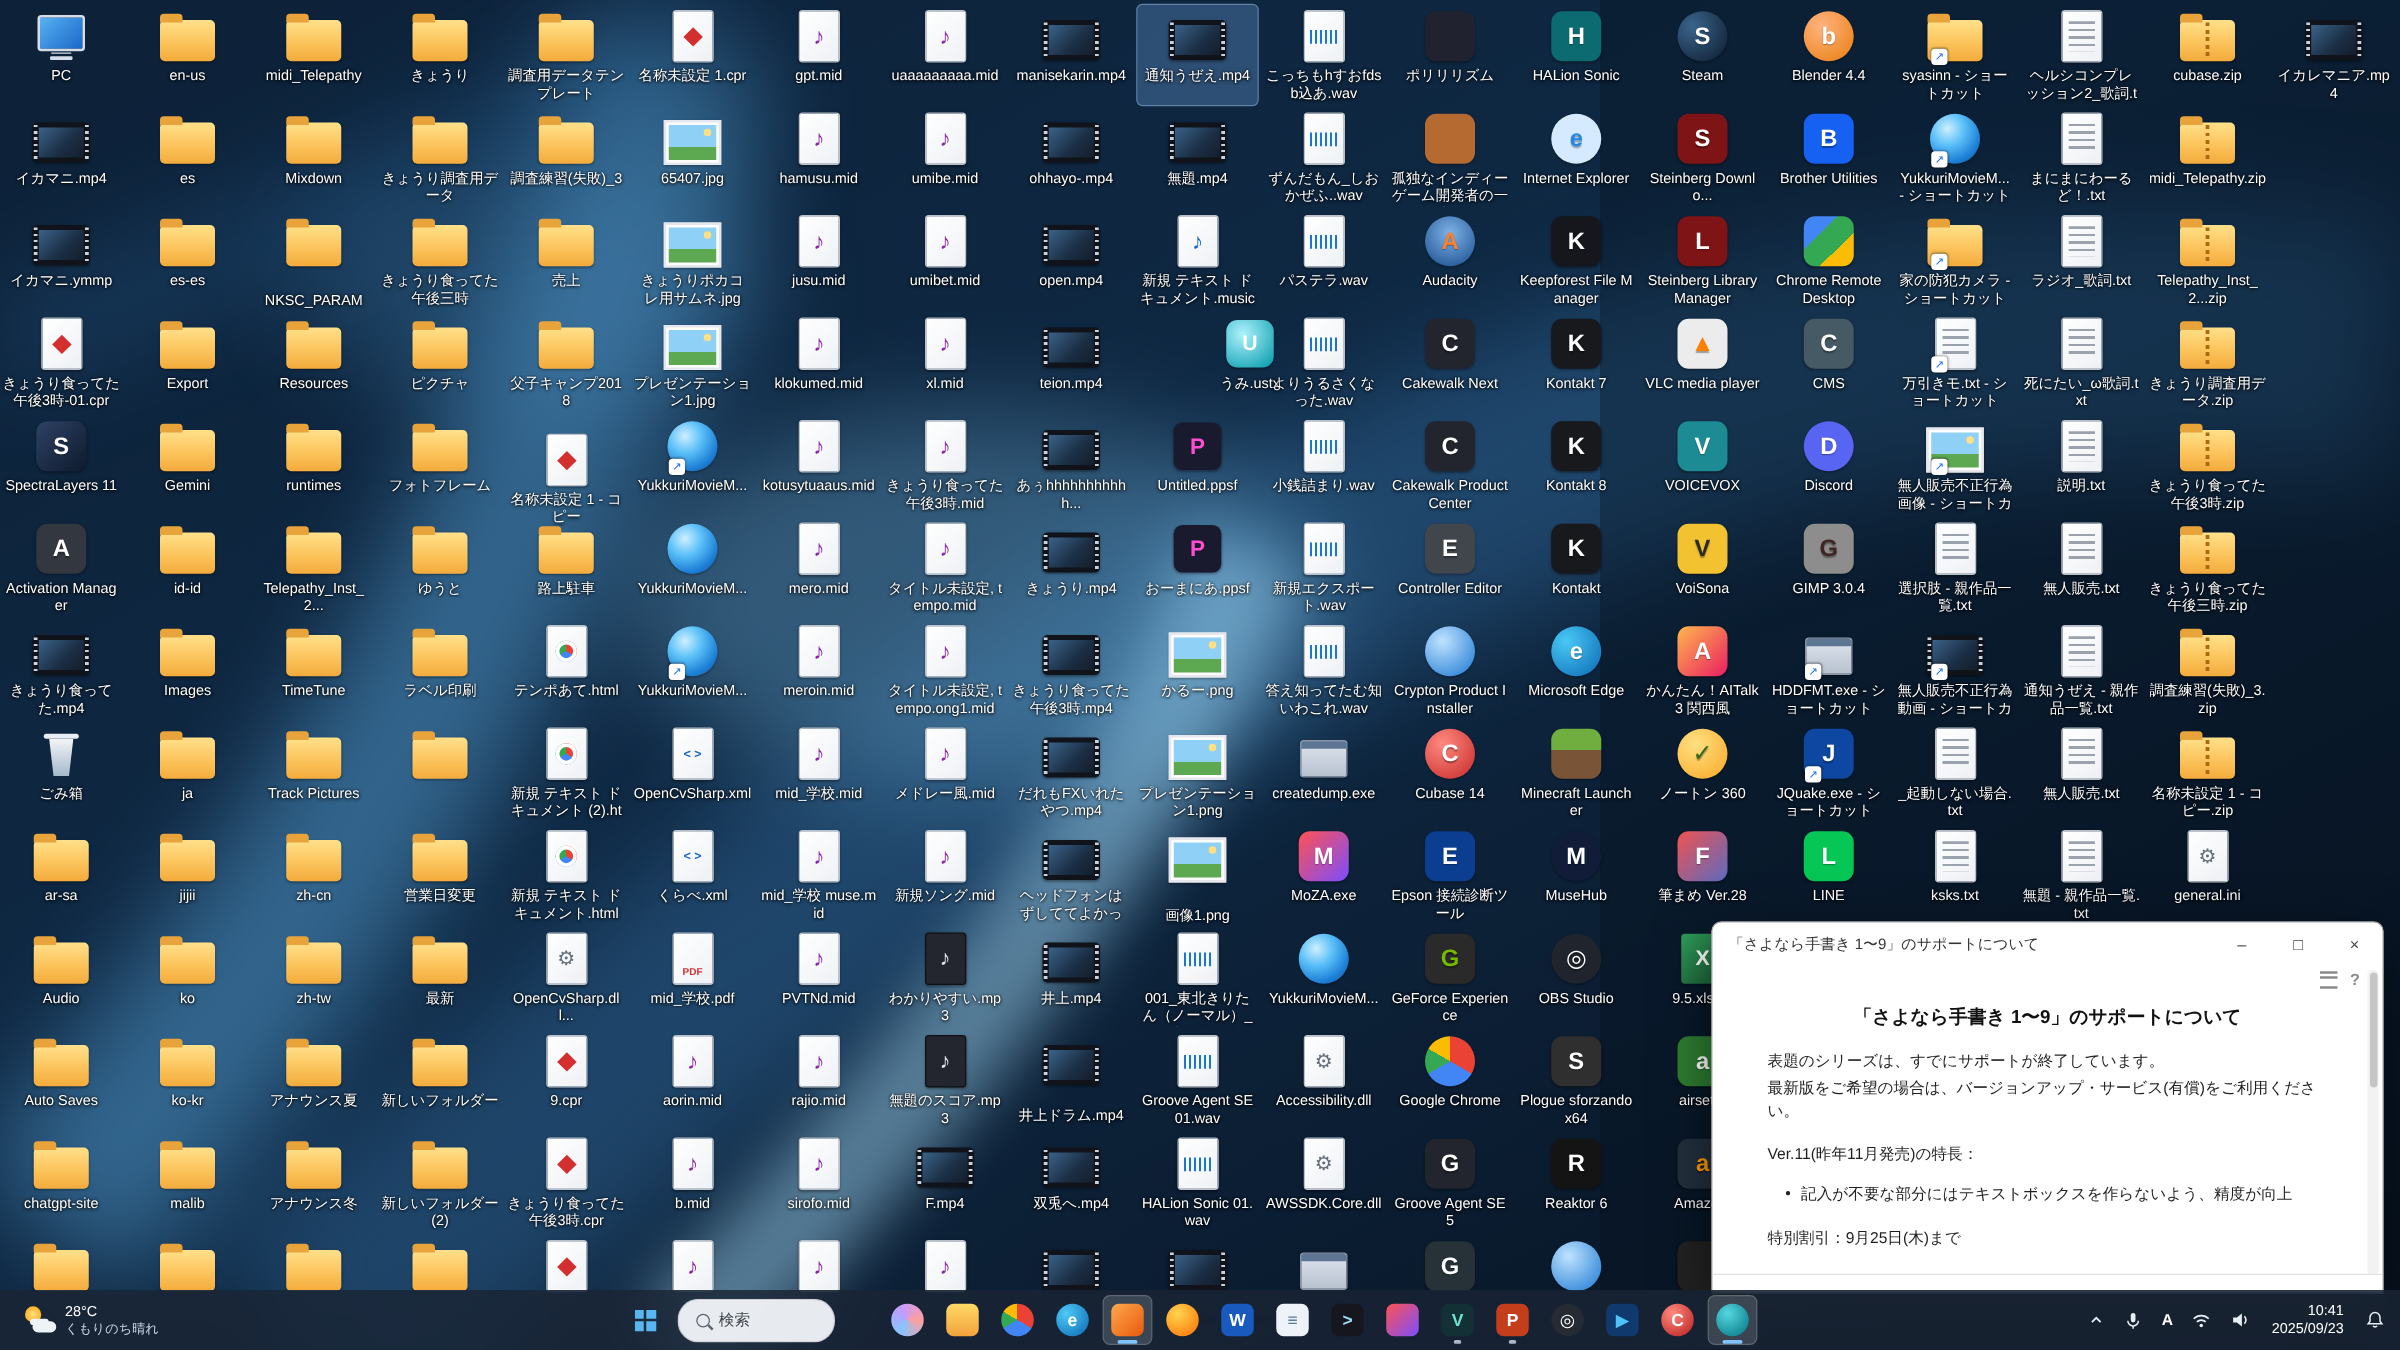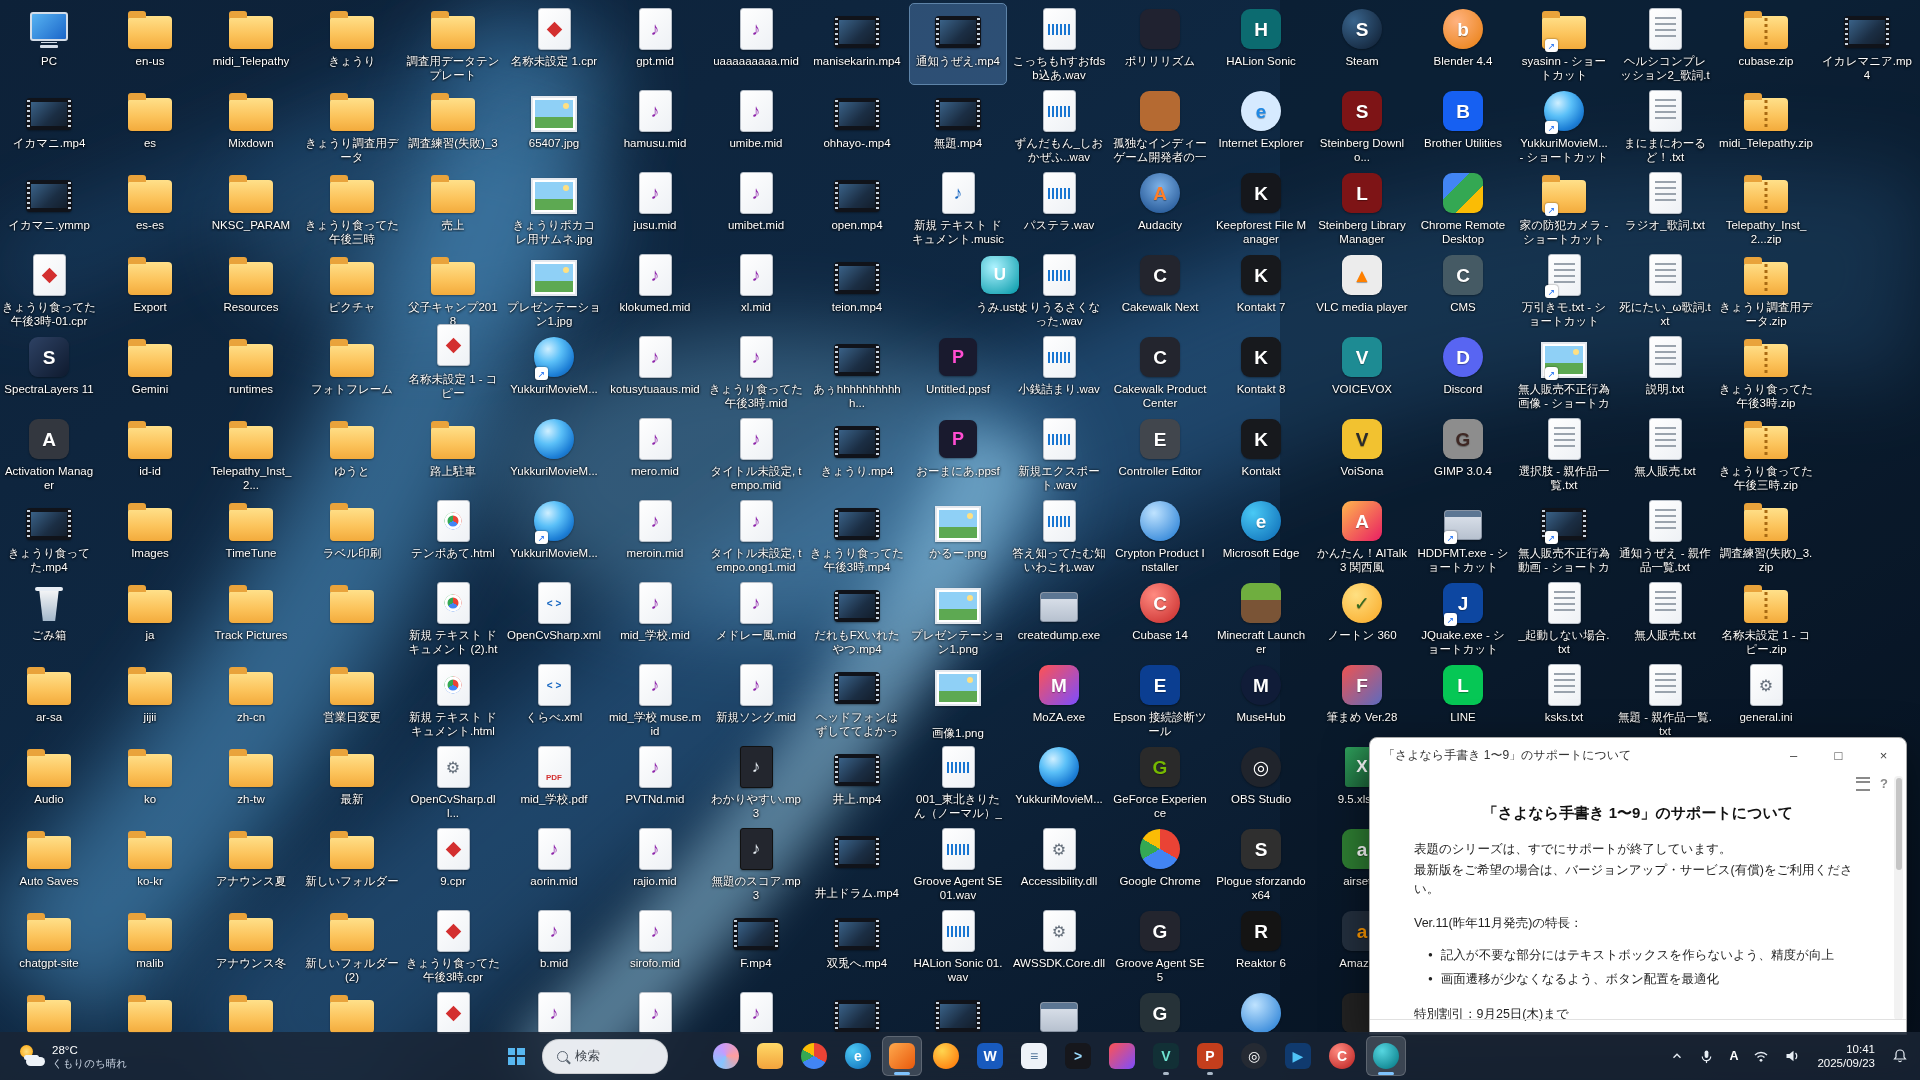--- a/index.html
+++ b/index.html
@@ -346,21 +346,21 @@
           <div class="ic ic-folder"></div>
         </div>
         <div class="lbl">midi_Telepathy</div>
       </div>
       <div class="dicon" style="left: 203px; top: 86px;">
         <div class="gw">
           <div class="ic ic-folder"></div>
         </div>
         <div class="lbl">Mixdown</div>
       </div>
-      <div class="dicon" style="left: 203px; top: 168px;">
+      <div class="dicon" style="left: 203px; top: 168px; justify-content: space-between;">
         <div class="gw">
           <div class="ic ic-folder"></div>
         </div>
         <div class="lbl">NKSC_PARAM</div>
       </div>
       <div class="dicon" style="left: 203px; top: 250px;">
         <div class="gw">
           <div class="ic ic-folder"></div>
         </div>
         <div class="lbl">Resources</div>
@@ -514,21 +514,21 @@
           <div class="ic ic-folder"></div>
         </div>
         <div class="lbl">売上</div>
       </div>
       <div class="dicon" style="left: 405px; top: 250px;">
         <div class="gw">
           <div class="ic ic-folder"></div>
         </div>
         <div class="lbl">父子キャンプ2018</div>
       </div>
-      <div class="dicon" style="left: 405px; top: 320px; justify-content: space-between;">
+      <div class="dicon" style="left: 405px; top: 343px;">
         <div class="gw">
           <div class="ic ic-cpr"></div>
         </div>
         <div class="lbl">名称未設定 1 - コピー</div>
       </div>
       <div class="dicon" style="left: 405px; top: 414px;">
         <div class="gw">
           <div class="ic ic-folder"></div>
         </div>
         <div class="lbl">路上駐車</div>
@@ -1602,23 +1602,20 @@
         <div class="helpq">?</div>
       </div>
       <div class="dlg-heading">「さよなら手書き 1〜9」のサポートについて</div>
       <div class="dlg-p">表題のシリーズは、すでにサポートが終了しています。</div>
       <div class="dlg-p2">最新版をご希望の場合は、バージョンアップ・サービス(有償)をご利用ください。</div>
       <div class="dlg-ver">Ver.11(昨年11月発売)の特長：</div>
       <div class="dlg-bullets">
         <div class="bullet">
             <span>記入が不要な部分にはテキストボックスを作らないよう、精度が向上</span>
           </div>
-        <div class="bullet">
-            <span>画面遷移が少なくなるよう、ボタン配置を最適化</span>
-          </div>
       </div>
       <div class="dlg-foot">特別割引：9月25日(木)まで</div>
     </div>
     <div class="dlg-scroll">
         <div class="dlg-thumb"></div>
       </div>
     <div class="dlg-sep"></div>
   </div>
 
   <div id="taskbar">

